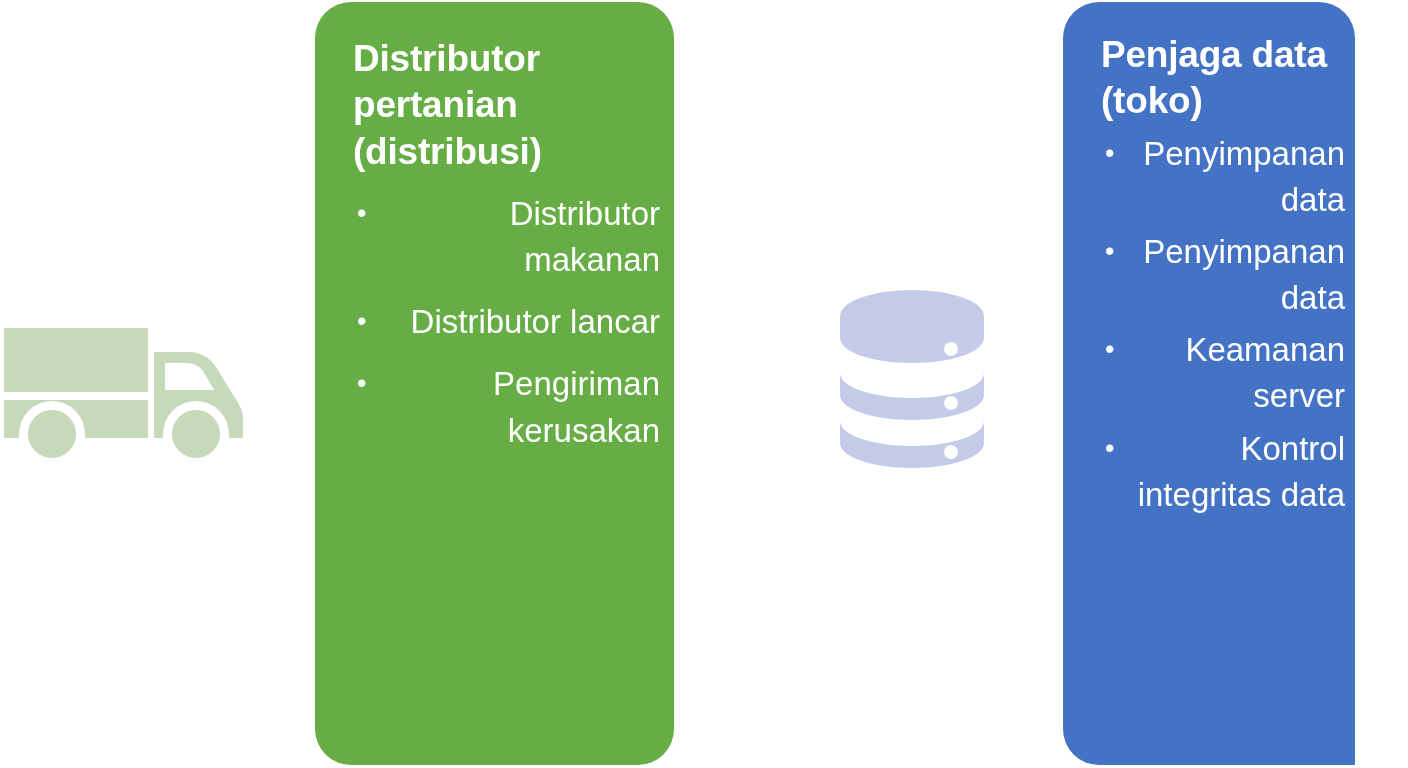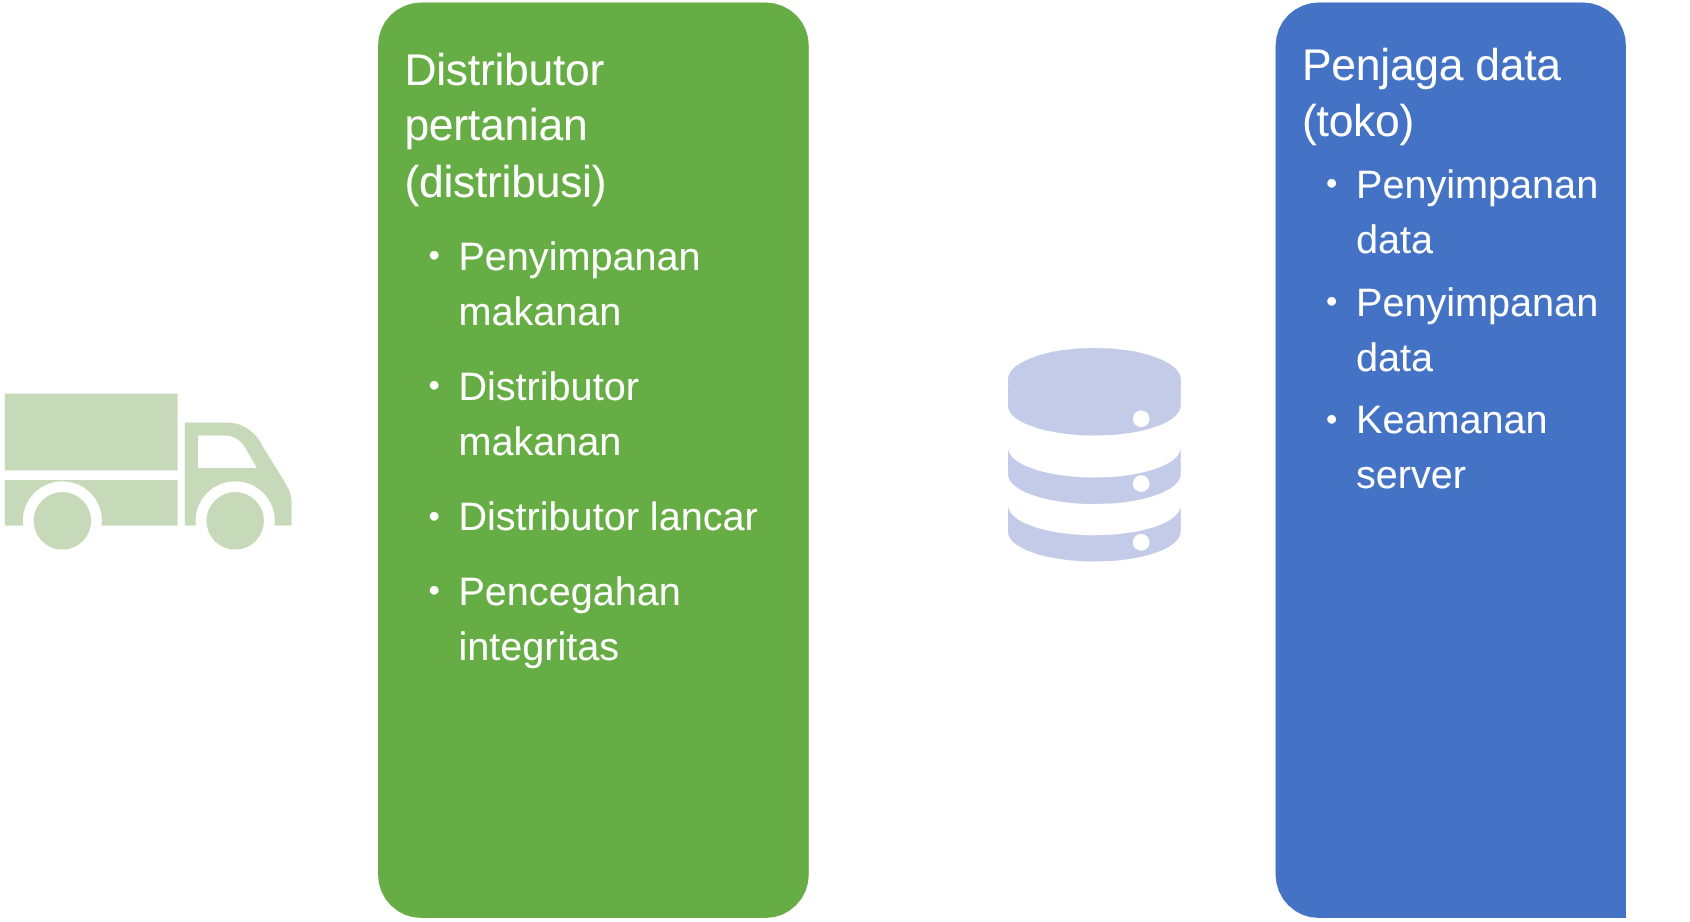--- a/index.html
+++ b/index.html
@@ -37,44 +37,45 @@
     left: 1063px;
     top: 2px;
     width: 292px;
     height: 763px;
     background: #4472C4;
     border-radius: 36px 36px 0 36px;
     padding: 30px 10px 0 22px;
   }
 
   .card-title {
-    font-weight: normal;
+    font-weight: bold;
     font-size: 37px;
     line-height: 1.25;
     letter-spacing: -0.2px;
-    margin: 0 0 6px 0;
+    margin: 0 0 6px 16px;
     white-space: pre-line;
   }
 
   #green-card .card-title { font-size: 37px; }
   #blue-card  .card-title { font-size: 37px; }
 
   .bullet-list {
     list-style: none;
     margin: 0;
     padding: 0;
   }
 
   .bullet-item {
     position: relative;
     padding-left: 45px;
     font-size: 33px;
     line-height: 1.40;
     font-weight: normal;
     white-space: pre-line;
+    text-align: right;
   }
 
   #green-card .bullet-item { margin-top: 16px; }
   #blue-card  .bullet-item { margin-top: 6px; }
 
   .bullet-item::before {
     content: "\2022";
     position: absolute;
     left: 20px;
     top: 0;
@@ -145,28 +146,28 @@
       <circle cx="115" cy="68" r="7"></circle>
       <circle cx="115" cy="122" r="7"></circle>
       <circle cx="115" cy="171" r="7"></circle>
     </g>
   </svg>
 </div>
 
 <div class="card" id="green-card">
   <div class="card-title">Distributor pertanian (distribusi)</div>
   <ul class="bullet-list">
-    <li class="bullet-item">Penyimpanan makanan</li>
     <li class="bullet-item">Distributor makanan</li>
     <li class="bullet-item">Distributor lancar</li>
-    <li class="bullet-item">Pencegahan integritas</li>
+    <li class="bullet-item">Pengiriman kerusakan</li>
   </ul>
 </div>
 
 <div class="card" id="blue-card">
   <div class="card-title">Penjaga data (toko)</div>
   <ul class="bullet-list">
     <li class="bullet-item">Penyimpanan data</li>
     <li class="bullet-item">Penyimpanan data</li>
     <li class="bullet-item">Keamanan server</li>
+    <li class="bullet-item">Kontrol integritas data</li>
     <li class="bullet-item spacer"></li>
   </ul>
 </div>
 
 </body></html>

